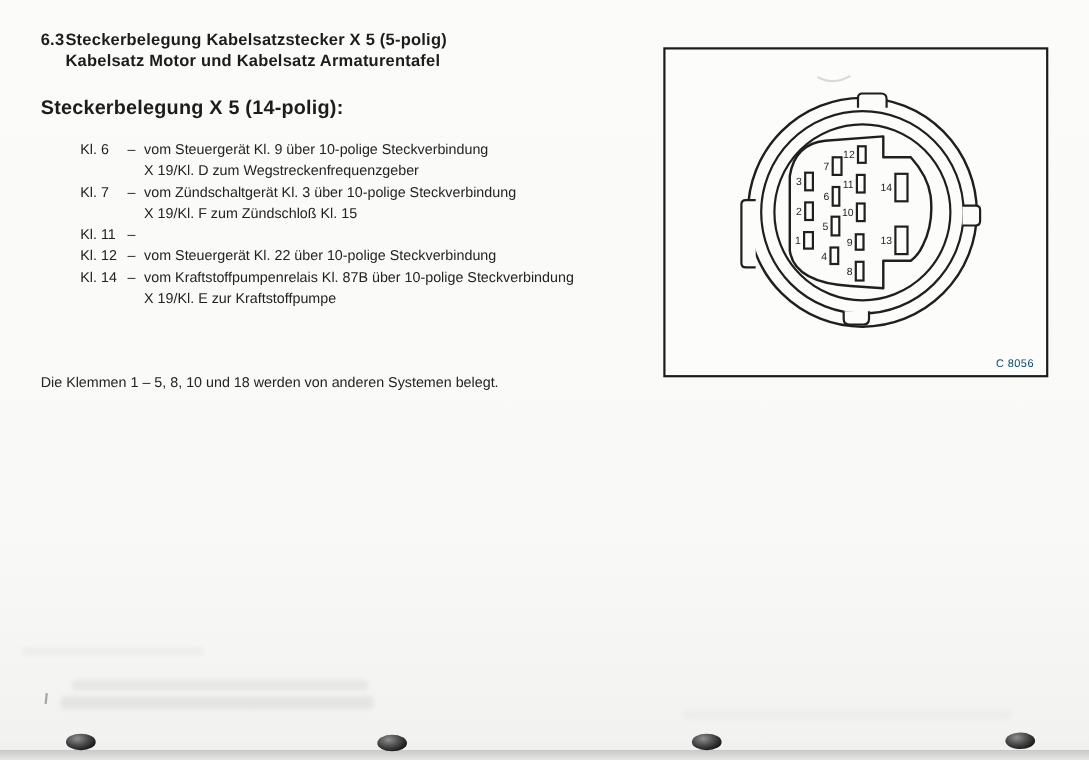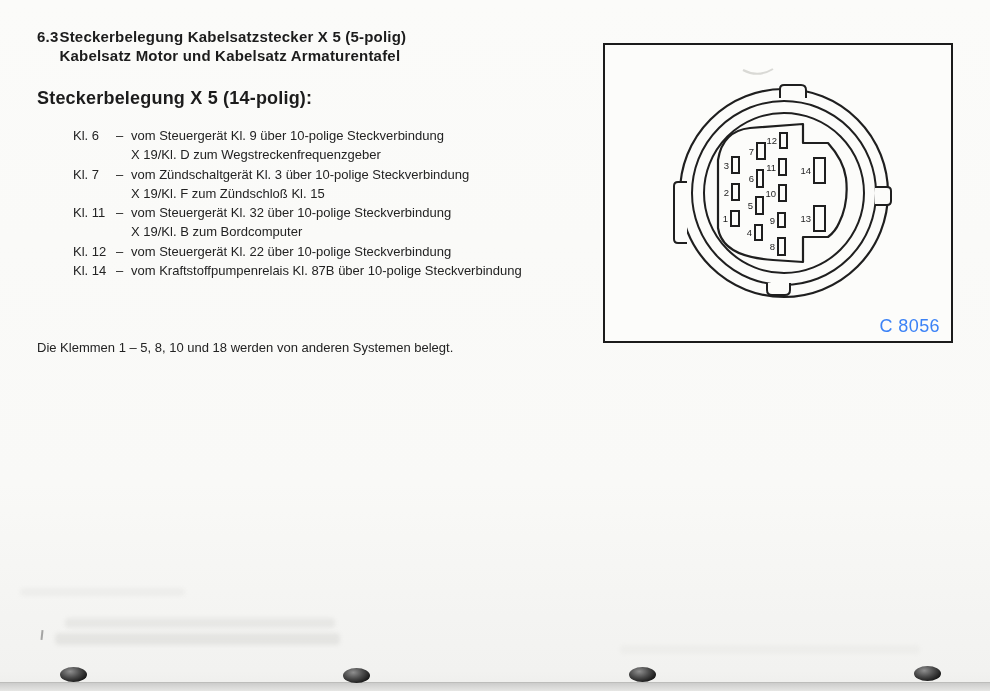--- a/index.html
+++ b/index.html
@@ -16,21 +16,21 @@
   .subheading{position:absolute;left:37px;top:88px;font-size:18px;font-weight:bold;color:#1c1c1c;letter-spacing:.2px;text-align:right;}
   
   .assignments{position:absolute;left:37px;top:126px;font-size:13px;line-height:19.3px;color:#232323;}
   .kl-row{display:grid;grid-template-columns:43px 15px auto;margin-left:36px;}
   .kl-line1,.kl-line2{display:block;white-space:nowrap;}
   .note{position:absolute;left:37px;top:340px;margin:0;font-size:13px;color:#232323;}
   
   .figure-box{position:absolute;left:603px;top:43px;width:350px;height:300px;
     box-sizing:border-box;border:2px solid #1b1b1b;background:#fcfcfa;}
   .figure-box svg{position:absolute;left:0;top:0;}
-  .fig-code{position:absolute;right:11px;bottom:4px;font-size:18px;color:#3b82f6;letter-spacing:.4px;}
+  .fig-code{position:absolute;right:11px;bottom:4px;font-size:10px;color:#0c4a6e;letter-spacing:.4px;}
   
   .page-number{position:absolute;left:394px;top:655px;width:180px;text-align:center;font-size:13px;color:#2a2a2a;margin-top:40px;}
   .band{position:absolute;left:0;right:0;bottom:0;height:8px;
     background:linear-gradient(#cccccb,#e6e6e4);border-top:1px solid #bdbdbb;}
   .hole{position:absolute;width:27px;height:15px;border-radius:50%;
     background:radial-gradient(ellipse at 38% 30%,#8f8f8f 0%,#4a4a4a 42%,#121212 80%);}
   
   .smudge{position:absolute;background:#8f8f8a;filter:blur(2px);border-radius:4px;}
   .tick{position:absolute;width:2px;height:10px;background:#555;opacity:.5;transform:rotate(6deg);}
   svg text{font-family:"Liberation Sans","DejaVu Sans",sans-serif;}
@@ -65,39 +65,36 @@
       <span class="kl-dash">–</span>
       <span class="kl-text">
         <span class="kl-line1">vom Zündschaltgerät Kl. 3 über 10-polige Steckverbindung</span>
         <span class="kl-line2">X 19/Kl. F zum Zündschloß Kl. 15</span>
       </span>
     </div>
 
     <div class="kl-row">
       <span class="kl-pin">Kl. 11</span>
       <span class="kl-dash">–</span>
-      <span class="kl-text">
-        <span class="kl-line1">vom Steuergerät Kl. 32 über 10-polige Steckverbindung</span>
-        <span class="kl-line2">X 19/Kl. B zum Bordcomputer</span>
-      </span>
     </div>
 
     <div class="kl-row">
       <span class="kl-pin">Kl. 12</span>
       <span class="kl-dash">–</span>
       <span class="kl-text">
         <span class="kl-line1">vom Steuergerät Kl. 22 über 10-polige Steckverbindung</span>
       </span>
     </div>
 
     <div class="kl-row">
       <span class="kl-pin">Kl. 14</span>
       <span class="kl-dash">–</span>
       <span class="kl-text">
         <span class="kl-line1">vom Kraftstoffpumpenrelais Kl. 87B über 10-polige Steckverbindung</span>
+        <span class="kl-line2">X 19/Kl. E zur Kraftstoffpumpe</span>
       </span>
     </div>
   </div>
 
   <p class="note">Die Klemmen 1 – 5, 8, 10 und 18 werden von anderen Systemen belegt.</p>
 
   <div class="figure-box">
     <svg width="346" height="296" viewBox="2 2 346 296">
 
       <path d="M140,27 Q155,35 170,26" fill="none" stroke="#d9d9d5" stroke-width="2"></path>

